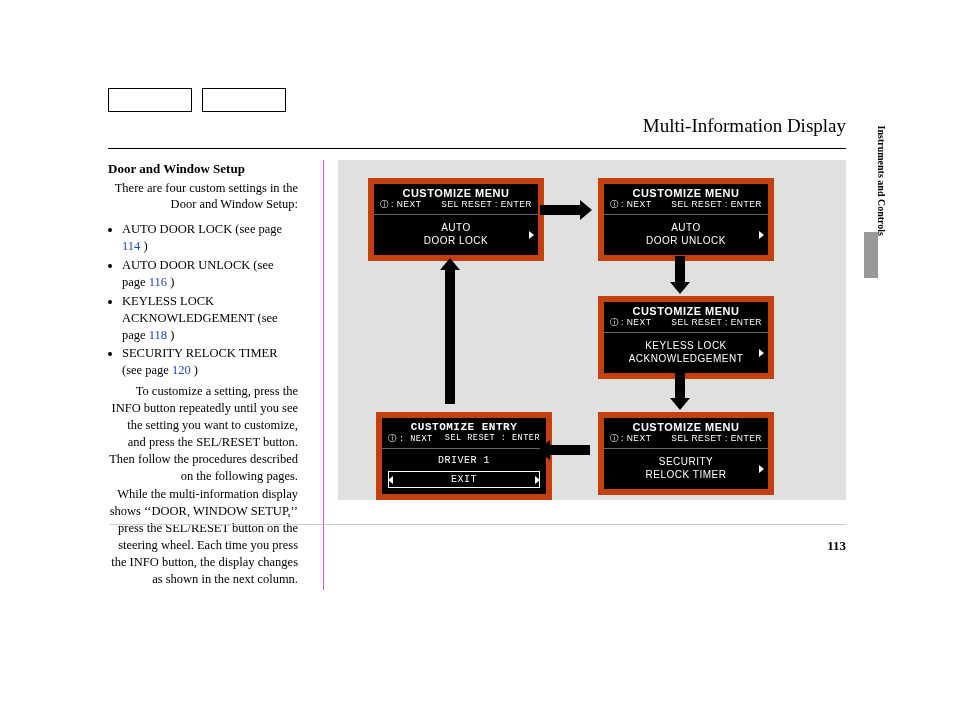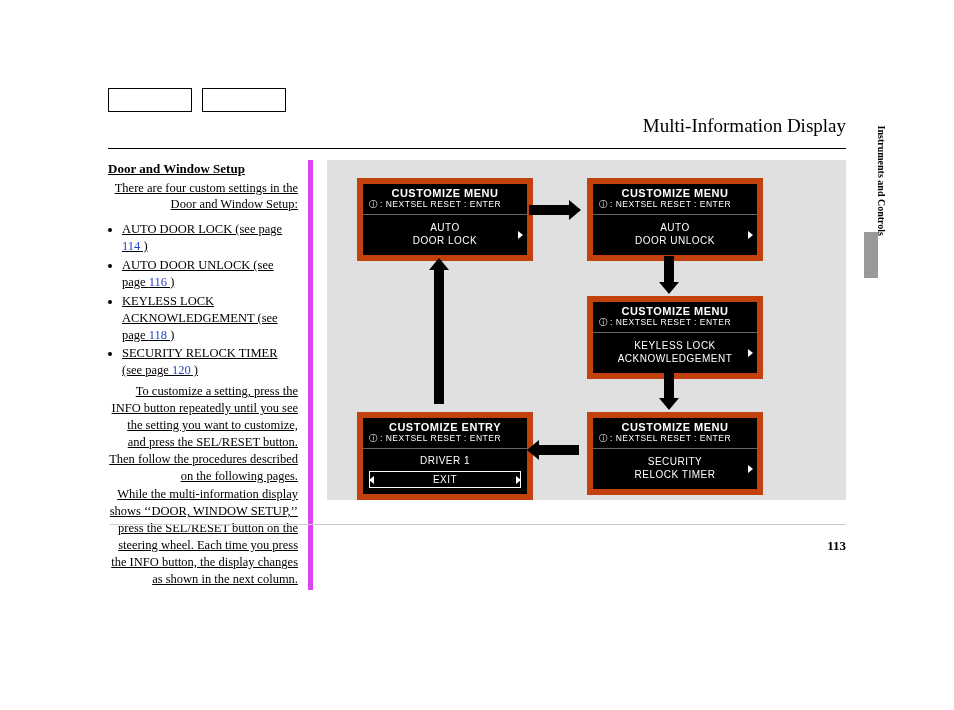--- a/index.html
+++ b/index.html
@@ -45,25 +45,24 @@
   }
   .content {
     position: absolute;
     top: 160px;
     left: 108px;
     right: 108px;
     display: flex;
   }
   .left-col {
     width: 190px;
-    padding-right: 10px;
-    border-right: 5px solid #d946ef;
+    padding-right: 25px;
+    border-right: 1px solid #d946ef;
     font-size: 12.5px;
     line-height: 1.35;
-    text-decoration: underline;
   }
   .left-col h4 {
     margin: 0 0 2px 0;
     font-size: 13px;
     font-weight: bold;
   }
   .left-col p { margin: 0 0 2px 0; text-align: right;}
   .left-col ul {
     margin: 8px 0 4px 0;
     padding-left: 14px;
@@ -94,20 +93,21 @@
     border: 6px solid #c2410c;
   }
   .screen .hdr {
     text-align: center;
     font-weight: bold;
     font-size: 11px;
     padding: 3px 0 0 0;
   }
   .screen .sub {
     display: flex;
+    justify-content: space-between;
     font-size: 8.5px;
     padding: 0 6px 3px 6px;
     border-bottom: 1px solid #666;
   }
   .screen .sub .info-icon::before{
     content:"ⓘ";
     margin-right:2px;
   }
   .screen .body {
     padding: 6px 4px 8px 4px;
@@ -280,21 +280,21 @@
           <span class="info-icon">: NEXT</span>
           <span>SEL RESET : ENTER</span>
         </div>
       <div class="body">
         <div>SECURITY</div>
         <div>RELOCK TIMER</div>
         <div class="tri-right"></div>
       </div>
     </div>
 
-    <div class="screen entry" style="left:30px; top:252px;">
+    <div class="screen entry" style="left:38px; top:252px;font-family:Liberation Mono, monospace;">
       <div class="hdr">CUSTOMIZE ENTRY</div>
       <div class="sub">
           <span class="info-icon">: NEXT</span>
           <span>SEL RESET : ENTER</span>
         </div>
       <div class="body" style="padding:3px 0 2px 0;">
         <div class="driver">DRIVER 1</div>
         <div class="exit-row">
           <span class="tri-left"></span>
           <span>EXIT</span>

